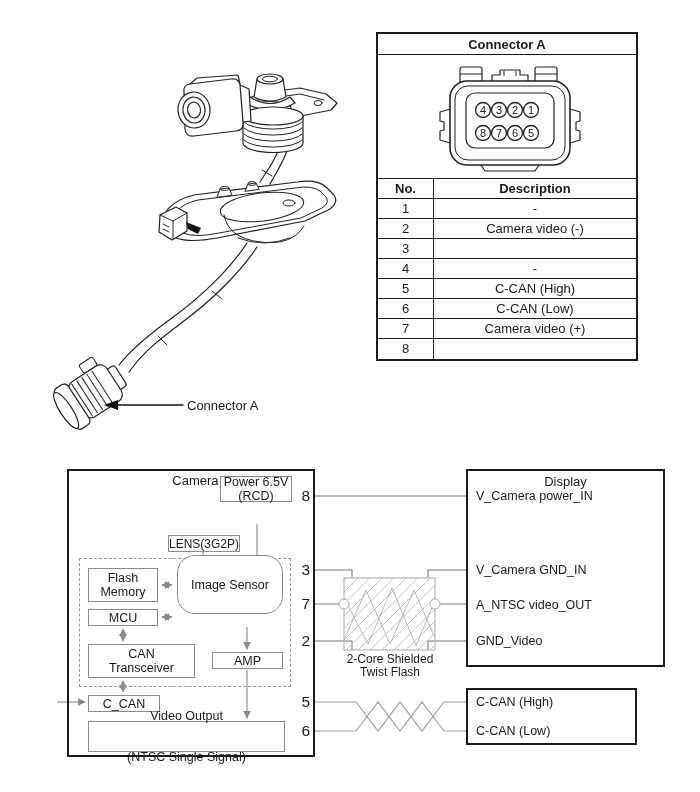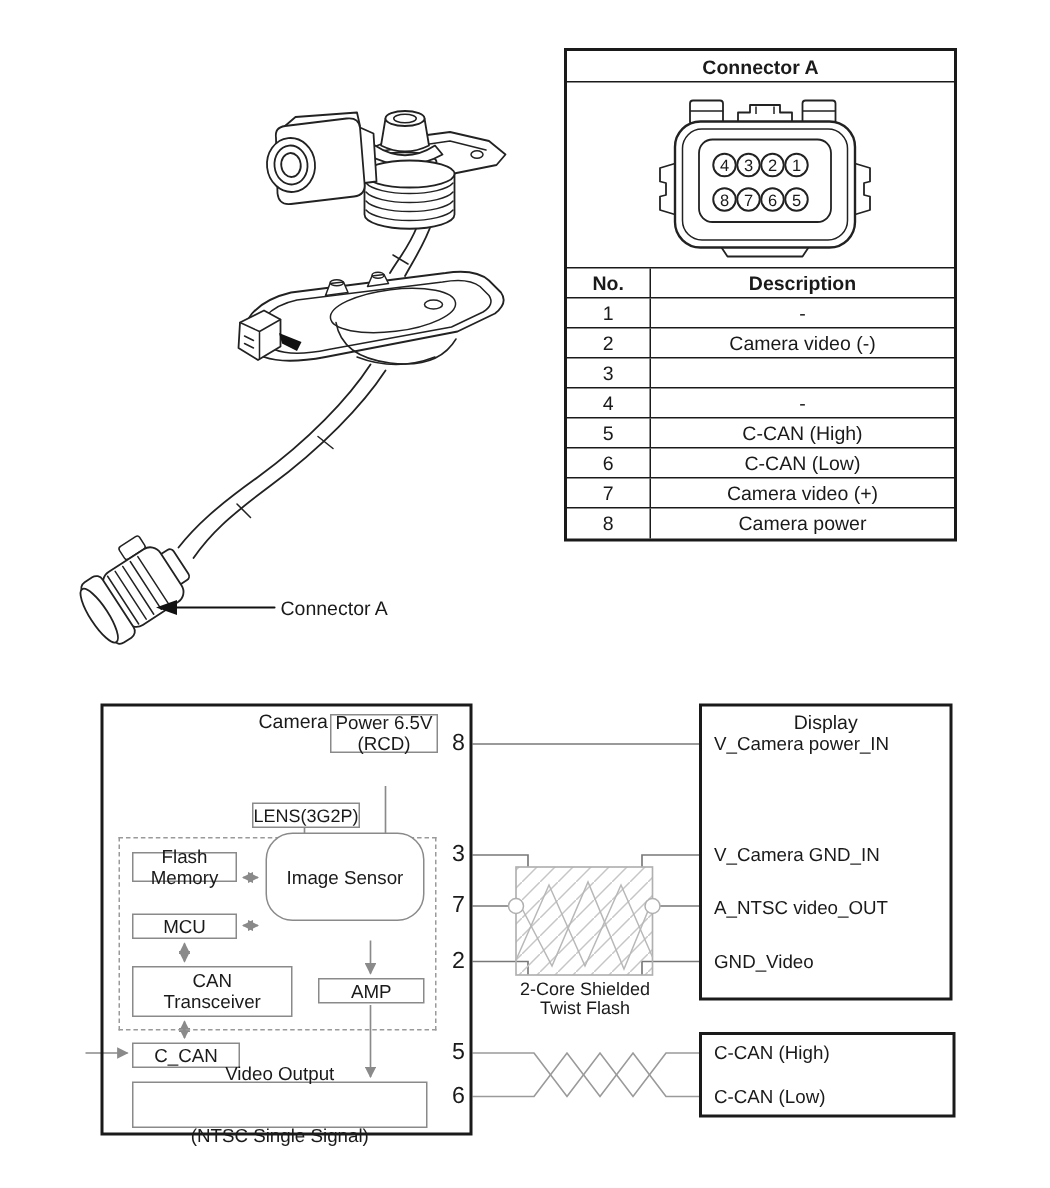--- a/index.html
+++ b/index.html
@@ -227,37 +227,36 @@
     <div class="ct-row">
         <div class="c-no">6</div>
         <div class="c-desc">C-CAN (Low)</div>
       </div>
     <div class="ct-row">
         <div class="c-no">7</div>
         <div class="c-desc">Camera video (+)</div>
       </div>
     <div class="ct-row">
         <div class="c-no">8</div>
-        <div class="c-desc">Camera power</div>
       </div>
   </div>
 
   <div class="outline" style="left:67px; top:469px; width:248px; height:288px;"></div>
   <span class="ttl" style="left:67px; top:473px; width:248px; position:absolute;padding-left:40px;">Camera Assy</span>
 
   <div class="dashed" style="left:79px; top:558px; width:212px; height:129px;"></div>
 
   <div class="bx" style="left:220px; top:476px; width:72px; height:26px;">
     <span>Power 6.5V</span>
     <span>(RCD)</span>
   </div>
   <div class="bx" style="left:168px; top:535px; width:72px; height:17px; font-size:12px;">
     <span>LENS(3G2P)</span>
   </div>
-  <div class="bx" style="left:88px; top:568px; width:70px; height:20px;">
+  <div class="bx" style="left:88px; top:568px; width:70px; height:34px;">
     <span>Flash</span>
     <span>Memory</span>
   </div>
   <div class="bx" style="left:177px; top:555px; width:106px; height:59px;border-radius:18px;">
     <span>Image Sensor</span>
   </div>
   <div class="bx" style="left:88px; top:609px; width:70px; height:17px;">
     <span>MCU</span>
   </div>
   <div class="bx" style="left:88px; top:644px; width:107px; height:34px;">
@@ -278,21 +277,21 @@
   <span class="pin" style="left:292px; top:486px;">8</span>
   <span class="pin" style="left:292px; top:560px;">3</span>
   <span class="pin" style="left:292px; top:594px;">7</span>
   <span class="pin" style="left:292px; top:631px;">2</span>
   <span class="pin" style="left:292px; top:692px;">5</span>
   <span class="pin" style="left:292px; top:721px;">6</span>
 
   <span class="cablelbl" style="top:653px;">2-Core Shielded</span>
   <span class="cablelbl" style="top:666px;">Twist Flash</span>
 
-  <div class="outline" style="left:466px; top:469px; width:169px; height:198px;">
+  <div class="outline" style="left:466px; top:469px; width:199px; height:198px;">
     <span class="ttl" style="top:3px;">Display</span>
     <span class="lbl" style="left:8px; top:17px;">V_Camera power_IN</span>
     <span class="lbl" style="left:8px; top:91px;">V_Camera GND_IN</span>
     <span class="lbl" style="left:8px; top:126px;">A_NTSC video_OUT</span>
     <span class="lbl" style="left:8px; top:162px;">GND_Video</span>
   </div>
 
   <div class="outline" style="left:466px; top:688px; width:171px; height:57px;">
     <span class="lbl" style="left:8px; top:4px;">C-CAN (High)</span>
     <span class="lbl" style="left:8px; top:33px;">C-CAN (Low)</span>

